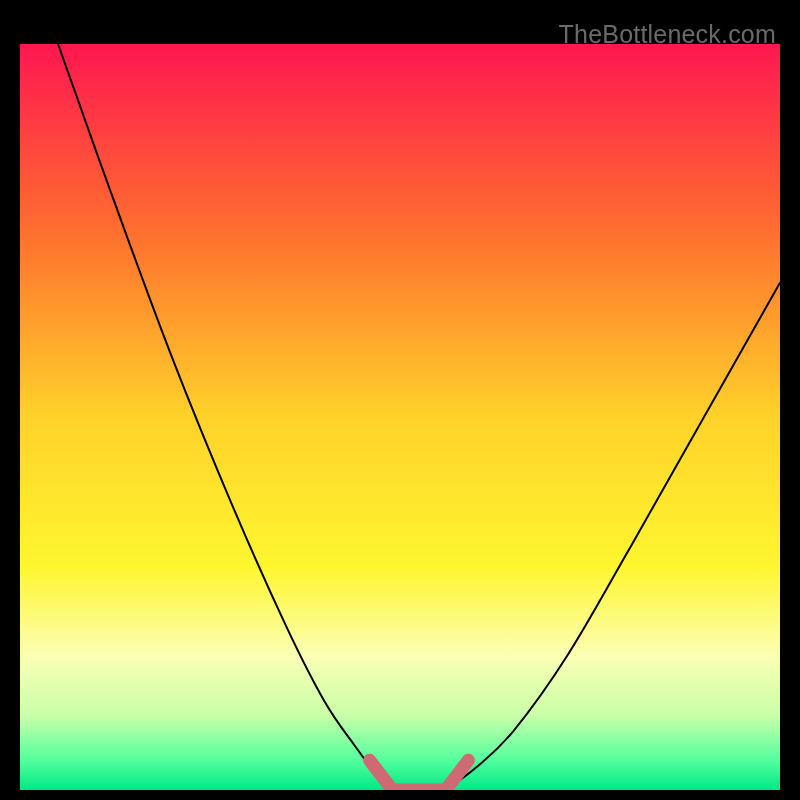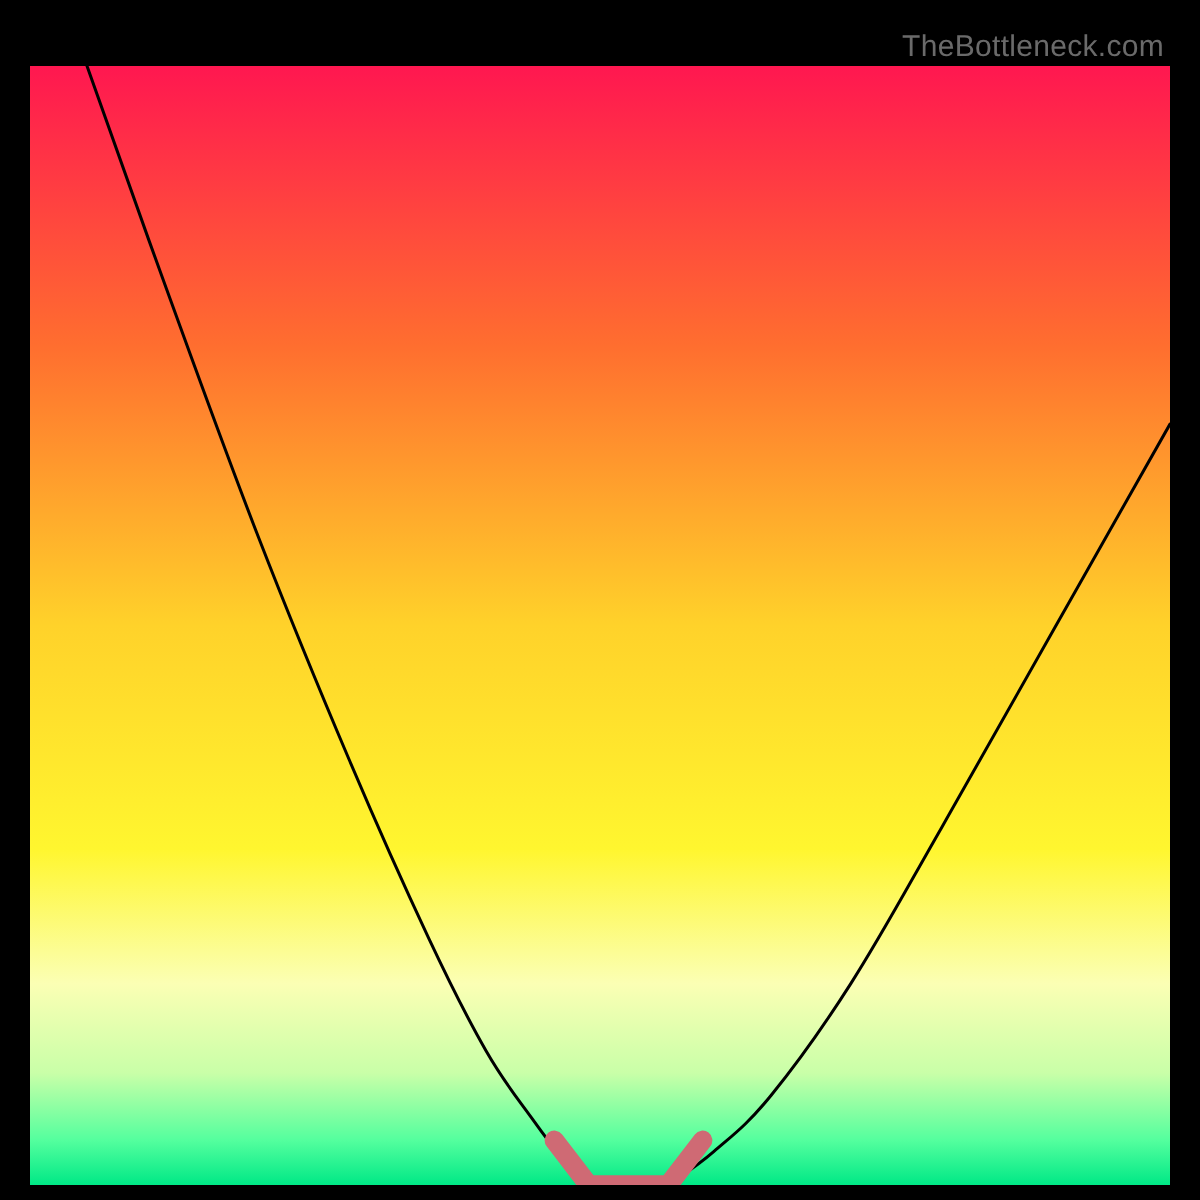--- a/index.html
+++ b/index.html
@@ -17,21 +17,21 @@
     top: 20px;
     width: 760px;
     height: 770px;
     background: #000;
   }
   .watermark {
     position: absolute;
     top: 0px;
     right: 4px;
     color: #6a6a6a;
-    font-size: 20px;
+    font-size: 25px;
     font-weight: 500;
     letter-spacing: 0.2px;
     z-index: 5;
   }
   .plot {
     position: absolute;
     left: 0;
     top: 24px;
     width: 760px;
     height: 746px;

